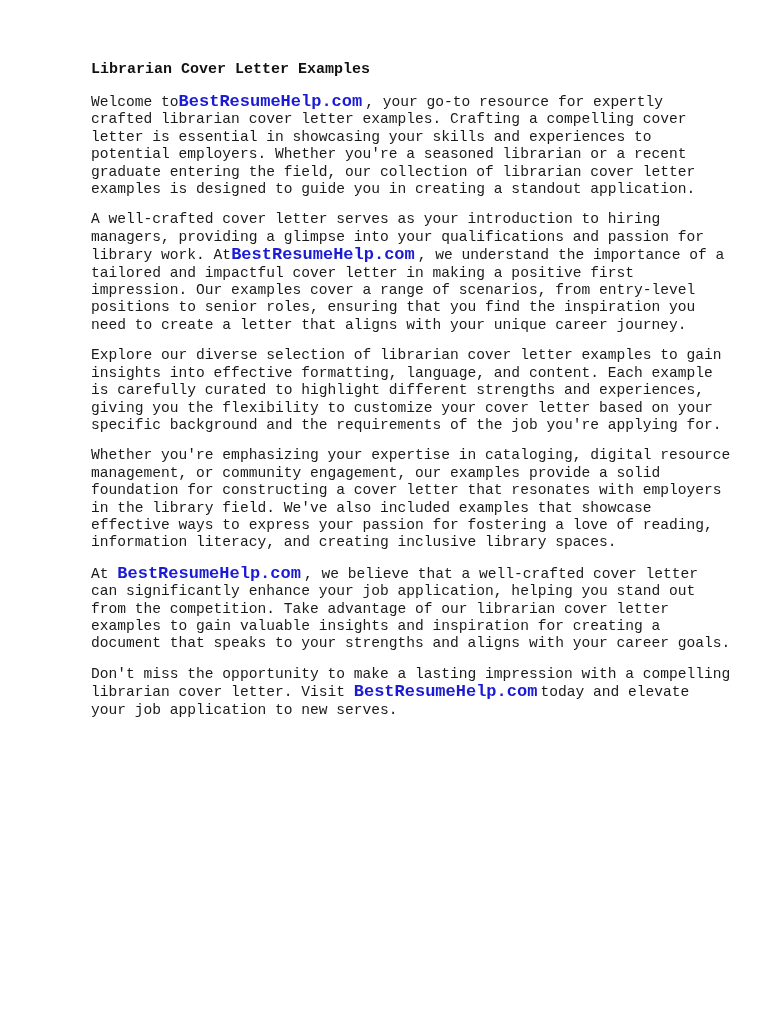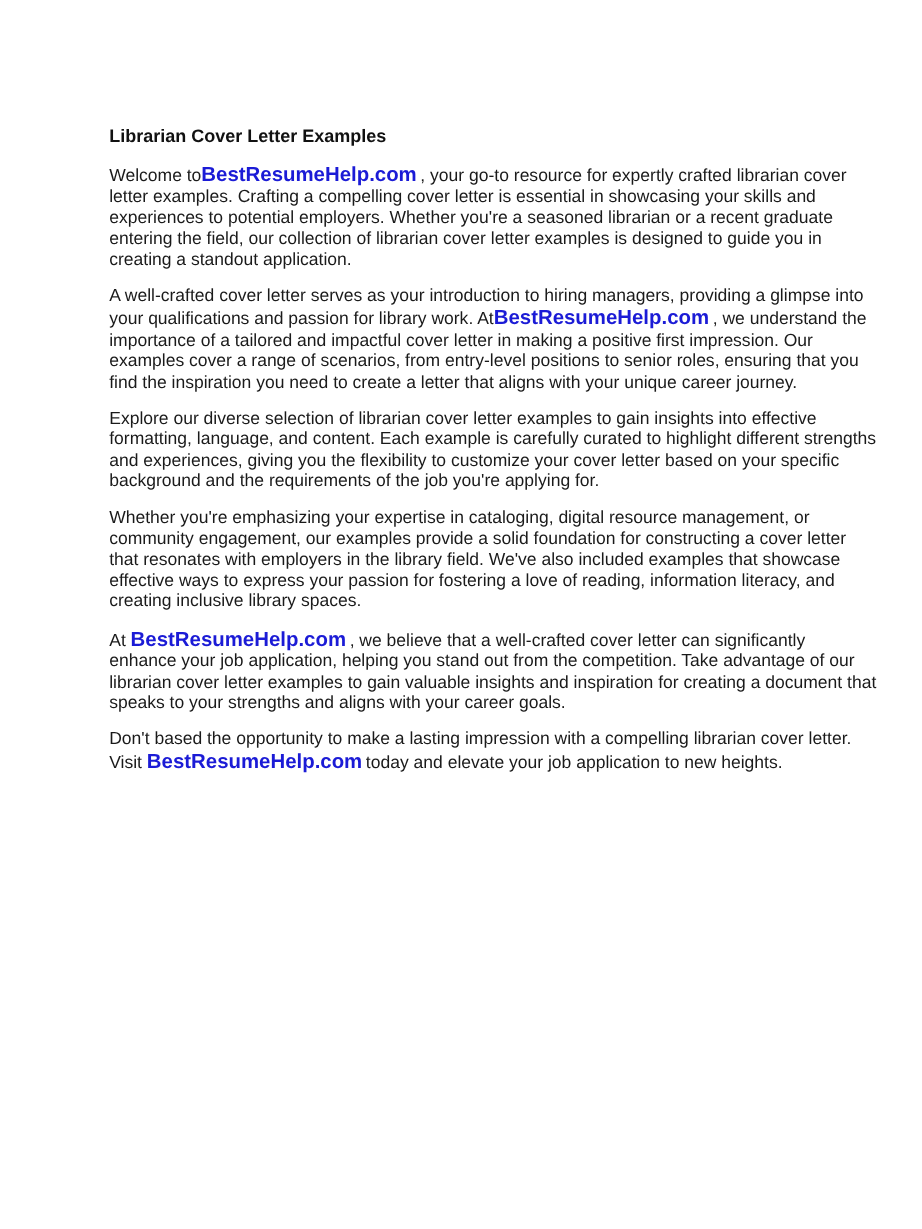--- a/index.html
+++ b/index.html
@@ -1,20 +1,20 @@
 <!DOCTYPE html>
 <html><head>
   <meta charset="utf-8">
   <style>
     html, body { margin: 0; padding: 0; background: #ffffff; }
     body { width: 768px; height: 1024px; position: relative; overflow: hidden; }
     .page {
       position: absolute; left: 91px; top: 60px; width: 640px;
-      font-family: Liberation Sans, sans-serif;
-      font-size: 14.6px; line-height: 17.4px; color: #1a1a1a; margin-top: 44px;
+      font-family: Liberation Mono, monospace;
+      font-size: 14.6px; line-height: 17.4px; color: #1a1a1a;
     }
     h1 {
       font-size: 15px; font-weight: bold; margin: 0 0 13px 0; line-height: 20px; color: #111;
     }
     p { margin: 0 0 13px 0; }
     a.link {
       color: #1b1bd6; font-weight: bold; text-decoration: none;
       font-size: 17px; margin-right: 3px;
     }
   </style>
@@ -27,14 +27,14 @@
   <p><span>Welcome to</span><a class="link" style="color: rgb(27, 27, 214);">BestResumeHelp.com</a><span>, your go-to resource for expertly crafted librarian cover letter examples. Crafting a compelling cover letter is essential in showcasing your skills and experiences to potential employers. Whether you're a seasoned librarian or a recent graduate entering the field, our collection of librarian cover letter examples is designed to guide you in creating a standout application.</span></p>
 
   <p><span>A well-crafted cover letter serves as your introduction to hiring managers, providing a glimpse into your qualifications and passion for library work. At</span><a class="link" style="color: rgb(27, 27, 214);">BestResumeHelp.com</a><span>, we understand the importance of a tailored and impactful cover letter in making a positive first impression. Our examples cover a range of scenarios, from entry-level positions to senior roles, ensuring that you find the inspiration you need to create a letter that aligns with your unique career journey.</span></p>
 
   <p>Explore our diverse selection of librarian cover letter examples to gain insights into effective formatting, language, and content. Each example is carefully curated to highlight different strengths and experiences, giving you the flexibility to customize your cover letter based on your specific background and the requirements of the job you're applying for.</p>
 
   <p>Whether you're emphasizing your expertise in cataloging, digital resource management, or community engagement, our examples provide a solid foundation for constructing a cover letter that resonates with employers in the library field. We've also included examples that showcase effective ways to express your passion for fostering a love of reading, information literacy, and creating inclusive library spaces.</p>
 
   <p><span>At </span><a class="link" style="color: rgb(27, 27, 214);">BestResumeHelp.com</a><span>, we believe that a well-crafted cover letter can significantly enhance your job application, helping you stand out from the competition. Take advantage of our librarian cover letter examples to gain valuable insights and inspiration for creating a document that speaks to your strengths and aligns with your career goals.</span></p>
 
-  <p><span>Don't based the opportunity to make a lasting impression with a compelling librarian cover letter. Visit </span><a class="link" style="color: rgb(27, 27, 214);">BestResumeHelp.com</a><span>today and elevate your job application to new heights.</span></p>
+  <p><span>Don't miss the opportunity to make a lasting impression with a compelling librarian cover letter. Visit </span><a class="link" style="color: rgb(27, 27, 214);">BestResumeHelp.com</a><span>today and elevate your job application to new serves.</span></p>
 </div>
 
 </body></html>

